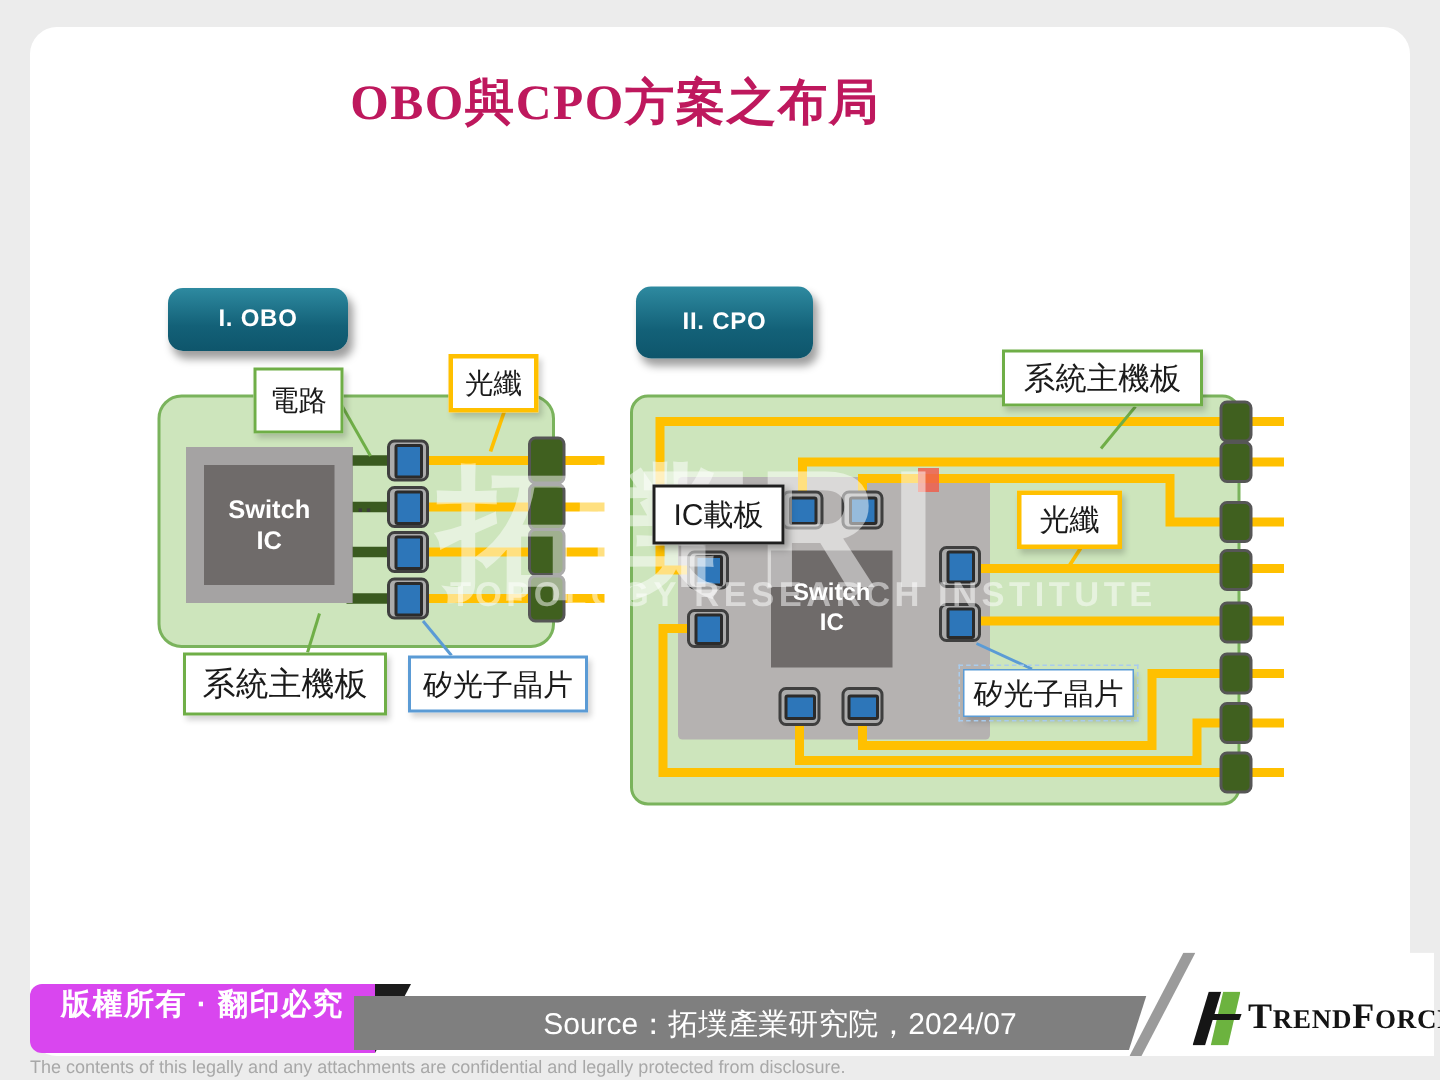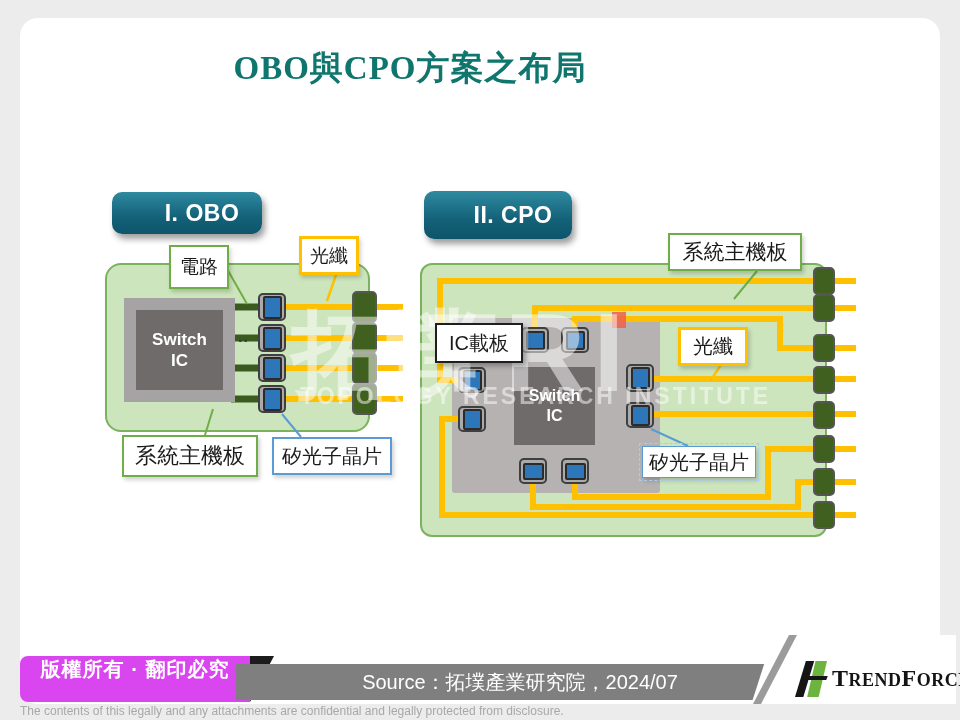--- a/index.html
+++ b/index.html
@@ -1,25 +1,25 @@
 <!DOCTYPE html>
 <html><head>
 <meta charset="utf-8">
 <style>
   html,body{margin:0;padding:0;}
   body{width:960px;height:720px;position:relative;background:#ececec;overflow:hidden;
        font-family:"Liberation Sans", sans-serif;}
   .abs{position:absolute;}
   .card{left:20px;top:18px;width:920px;height:686px;background:#fff;border-radius:18px;}
   .title{left:0;top:46px;width:820px;text-align:center;font-size:33px;font-weight:800;
-         color:#0f766e;letter-spacing:1px;font-family:"Liberation Serif", serif;}
+         color:#be185d;letter-spacing:1px;font-family:"Liberation Serif", serif;}
   .board{background:#cde5bc;border:2px solid #7ab35c;}
-  .badge{color:#fff;font-weight:bold;font-size:23px;display:flex;align-items:center;justify-content:center;
+  .badge{color:#fff;font-weight:bold;font-size:16px;display:flex;align-items:center;justify-content:center;
          border-radius:10px;background:linear-gradient(#2e8aa0 0%,#136178 60%,#0e556b 100%);
-         box-shadow:3px 5px 6px rgba(0,0,0,.38);letter-spacing:.5px;padding-left:30px;}
+         box-shadow:3px 5px 6px rgba(0,0,0,.38);letter-spacing:.5px;}
   .label-box{background:#fff;display:flex;align-items:center;justify-content:center;color:#1a1a1a;
              box-shadow:2px 3px 4px rgba(0,0,0,.18);white-space:nowrap;}
   .lb-green{border:2px solid #6fae47;}
   .lb-orange{border:3px solid #ffc000;}
   .lb-blue{border:2px solid #5b9bd5;}
   .lb-black{border:2px solid #1f1f1f;box-shadow:3px 3px 5px rgba(0,0,0,.3);}
   .switch{background:#6f6b6a;color:#fff;display:flex;flex-direction:column;align-items:center;
           justify-content:center;font-weight:bold;line-height:1.25;}
   .chip{background:#ababab;border:2px solid #3f3f3f;border-radius:5px;display:flex;
         align-items:center;justify-content:center;box-sizing:border-box;}

